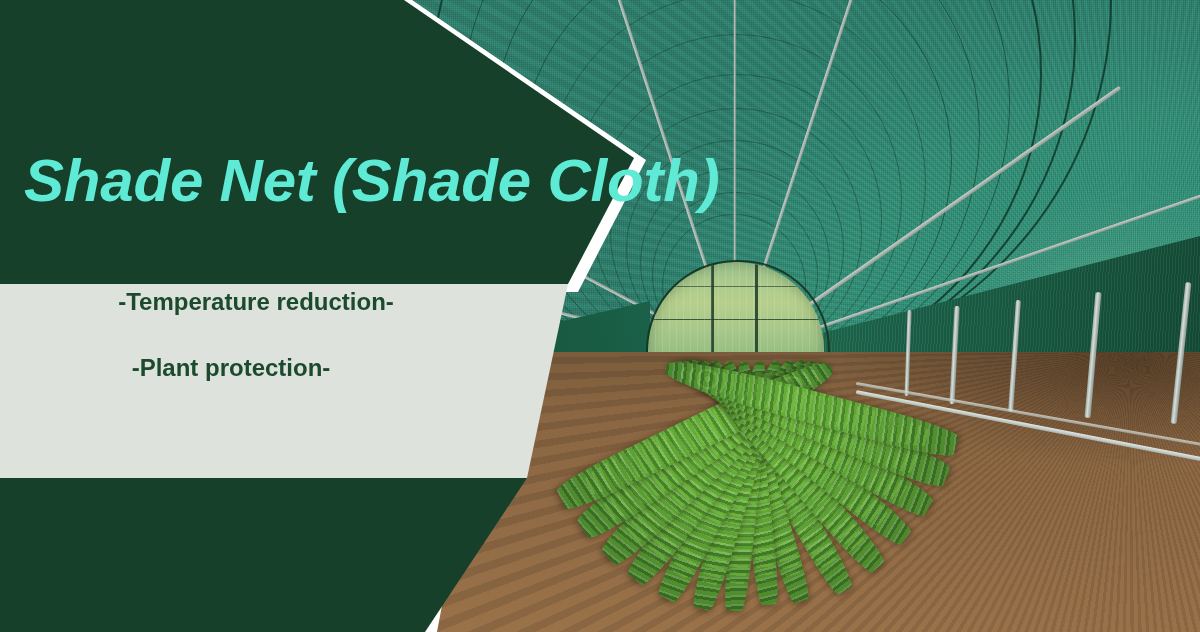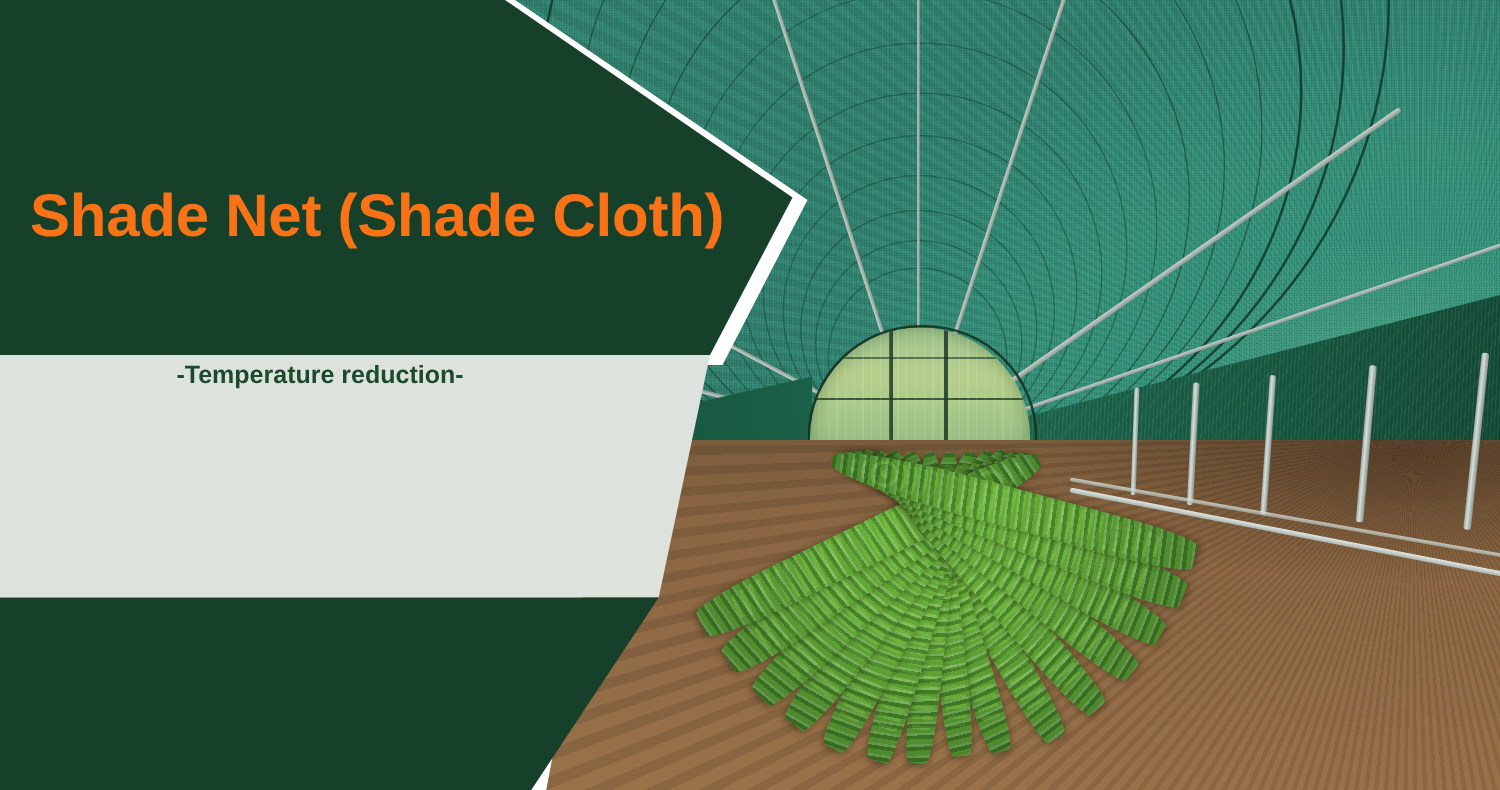--- a/index.html
+++ b/index.html
@@ -144,34 +144,35 @@
     border-radius:2px;
   }
 
   
   .ov{position:absolute;inset:0;}
   .ov svg{display:block;width:1200px;height:632px;}
 
   
   .title{
     position:absolute;left:24px;top:148px;width:600px;
-    color:#f97316;
-    font-size:48px;font-weight:bold;
+    color:#5eead4;
+    font-size:60px;font-weight:bold;
     letter-spacing:-.2px;
     line-height:1.1;
     white-space:nowrap;
+    font-style:italic;
   }
   .features{
     position:absolute;left:0;top:290px;width:520px;
     display:flex;flex-direction:column;align-items:center;
     gap:0;
   }
   .feat{
     color:#1b4a2c;
-    font-size:20px;font-weight:bold;
+    font-size:24px;font-weight:bold;
     line-height:1.0;
     white-space:nowrap;
   }
   .feat.f1{margin-left:-8px;margin-bottom:42px;}
   .feat.f2{margin-left:-38px;margin-bottom:42px;}
   .feat.f3{margin-left:-58px;}
 </style>
 </head>
 <body>
 
@@ -250,15 +251,16 @@
       <polygon points="0,284 568,284 527,478 0,478" fill="#dde2dd"></polygon>
 
       <polygon points="0,478 527,478 425,632 0,632" fill="#16402a"></polygon>
     </svg>
   </div>
 
   <div class="title">Shade Net (Shade Cloth)</div>
 
   <div class="features">
     <div class="feat f1">-Temperature reduction-</div>
+    <div class="feat f3">-Plant protection-</div>
   </div>
 
 </div>
 
 </body></html>

